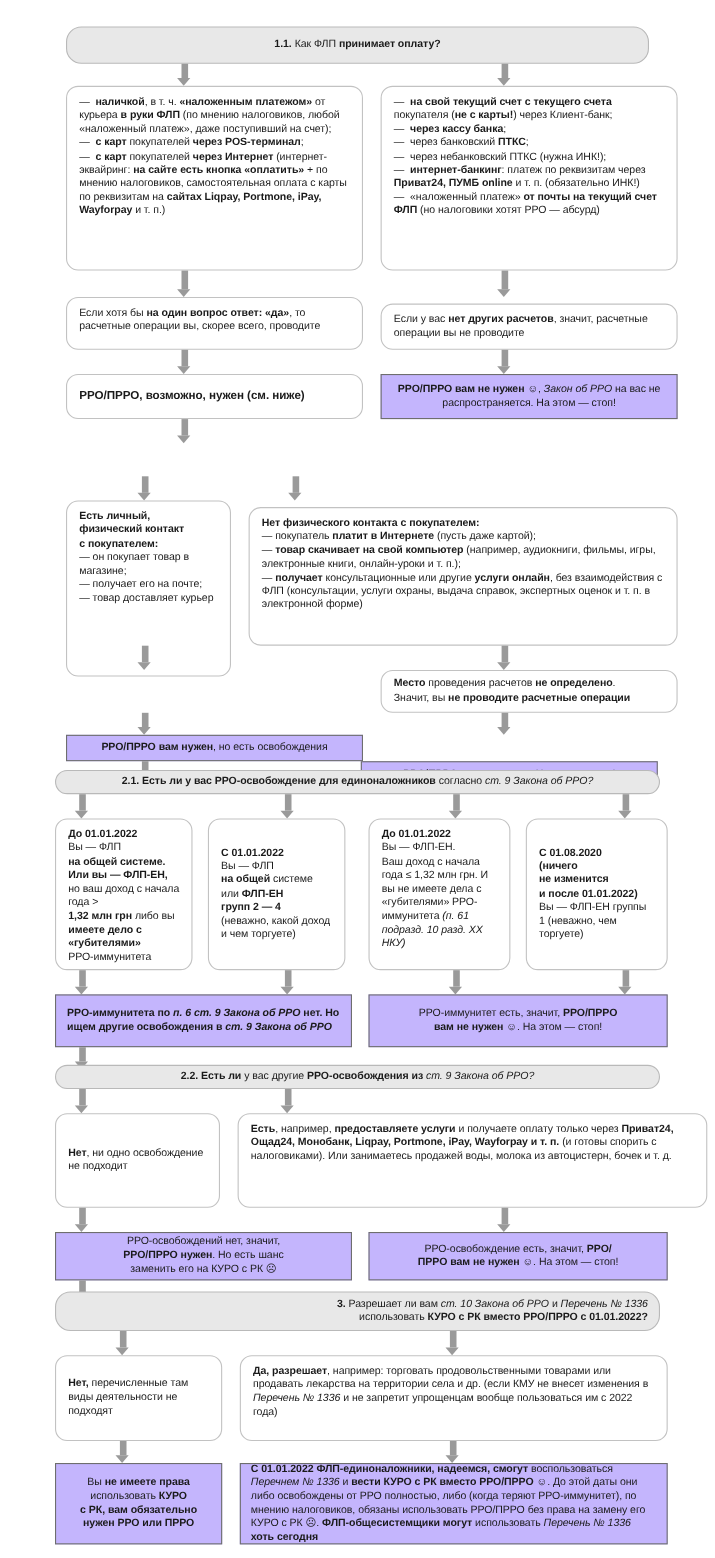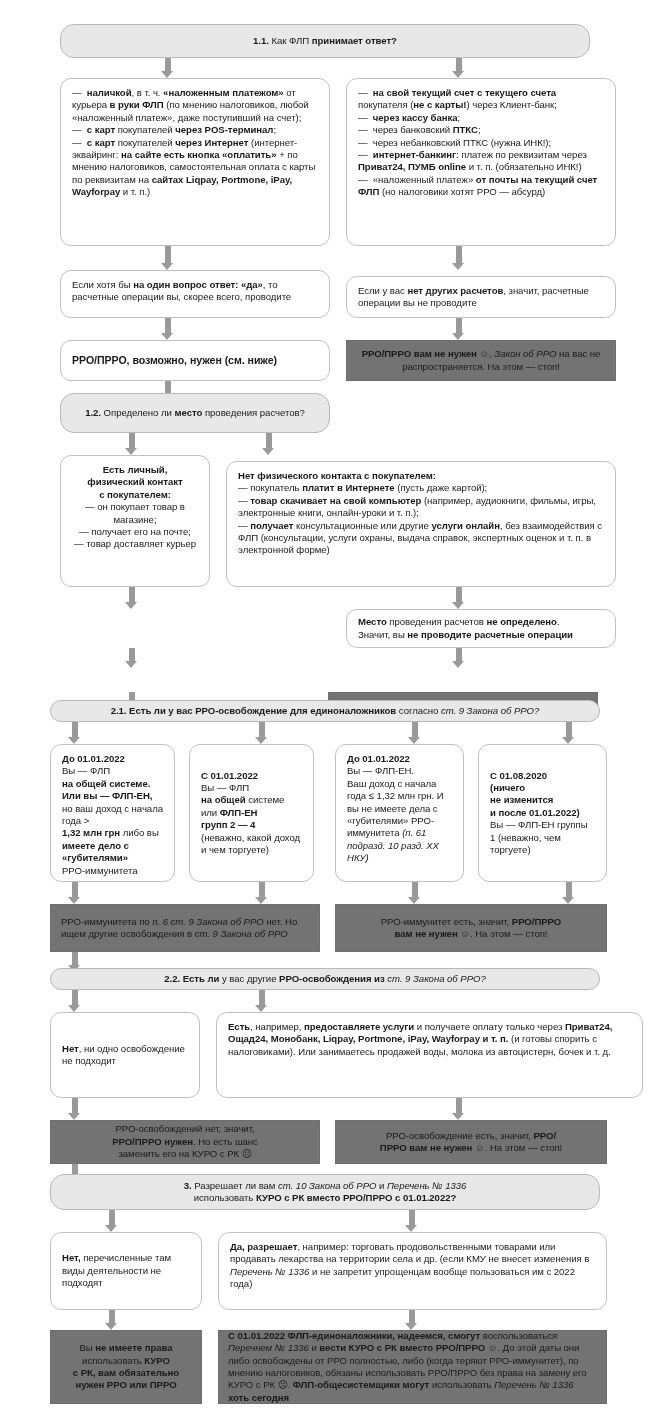--- a/index.html
+++ b/index.html
@@ -43,21 +43,21 @@
     background: #ffffff;
     border: 1px solid #c2c2c2;
     border-radius: 11px;
     padding: 8px 11px;
   }
   .w-node.vcenter {
     display: flex;
     align-items: center;
   }
   .g-node {
-    background: #737373;
+    background: #c4b5fd;
     border: 1px solid #6e6e6e;
     text-align: center;
     display: flex;
     align-items: center;
     justify-content: center;
     padding: 5px 8px;
   }
   .g-node.left {
     text-align: left;
     justify-content: flex-start;
@@ -89,21 +89,21 @@
     border-top: 7px solid #9a9a9a;
   }
   .smiley { font-size: 9.5px; }
 </style>
 </head>
 <body>
 
 <div class="canvas">
 
   <div class="node q-node" style="left:60px; top:24px; width:530px; height:34px;">
-    <span class="txt"><b>1.1.</b> Как ФЛП <b>принимает ответ?</b></span>
+    <span class="txt"><b>1.1.</b> Как ФЛП <b>принимает оплату?</b></span>
   </div>
 
   <div class="arrow" style="left:161px; top:58px; height:20px;">
     <div class="shaft" style="height:13px;"></div>
       <div class="head" style="top:13px;"></div>
   </div>
   <div class="arrow" style="left:452px; top:58px; height:20px;">
     <div class="shaft" style="height:13px;"></div>
       <div class="head" style="top:13px;"></div>
   </div>
@@ -146,34 +146,31 @@
   </div>
   <div class="node g-node" style="left:346px; top:340px; width:270px; height:41px;">
     <span class="txt"><b>РРО/ПРРО вам не нужен</b> <span class="smiley">☺</span>, <i>Закон об РРО</i> на вас не распространяется. На этом — стоп!</span>
   </div>
 
   <div class="arrow" style="left:161px; top:381px; height:22px;">
     <div class="shaft" style="height:15px;"></div>
       <div class="head" style="top:15px;"></div>
   </div>
 
-  <div class="node q-node" style="left:60px; top:393px; width:270px; height:40px;">
-    <span class="txt"><b>1.2.</b> Определено ли <b>место</b> проведения расчетов?</span>
-  </div>
 
   <div class="arrow" style="left:125px; top:433px; height:22px;">
     <div class="shaft" style="height:15px;"></div>
       <div class="head" style="top:15px;"></div>
   </div>
   <div class="arrow" style="left:262px; top:433px; height:22px;">
     <div class="shaft" style="height:15px;"></div>
       <div class="head" style="top:15px;"></div>
   </div>
 
-  <div class="node w-node" style="left:60px; top:455px; width:150px; height:132px;text-align:center;">
+  <div class="node w-node" style="left:60px; top:455px; width:150px; height:160px;">
     <span class="txt"><b>Есть личный,<br>физический контакт<br>с покупателем:</b><br>—&nbsp;он покупает товар в магазине;<br>—&nbsp;получает его на почте;<br>—&nbsp;товар доставляет курьер</span>
   </div>
   <div class="node w-node" style="left:226px; top:461px; width:390px; height:126px;">
     <span class="txt"><b>Нет физического контакта с покупателем:</b><br>—&nbsp;покупатель <b>платит в Интернете</b> (пусть даже картой);<br>—&nbsp;<b>товар скачивает на свой компьютер</b> (например, аудиокниги, фильмы, игры, электронные книги, онлайн-уроки и т. п.);<br>—&nbsp;<b>получает</b> консультационные или другие <b>услуги онлайн</b>, без взаимодействия с ФЛП (консультации, услуги охраны, выдача справок, экспертных оценок и т. п. в электронной форме)</span>
   </div>
 
   <div class="arrow" style="left:125px; top:587px; height:22px;">
     <div class="shaft" style="height:15px;"></div>
       <div class="head" style="top:15px;"></div>
   </div>
@@ -188,20 +185,23 @@
 
   <div class="arrow" style="left:125px; top:648px; height:20px;">
     <div class="shaft" style="height:13px;"></div>
       <div class="head" style="top:13px;"></div>
   </div>
   <div class="arrow" style="left:452px; top:648px; height:20px;">
     <div class="shaft" style="height:13px;"></div>
       <div class="head" style="top:13px;"></div>
   </div>
 
+  <div class="node g-node" style="left:60px; top:668px; width:270px; height:24px;">
+    <span class="txt"><b>РРО/ПРРО вам нужен</b>, но есть освобождения</span>
+  </div>
   <div class="node g-node" style="left:328px; top:668px; width:270px; height:24px;margin-top:24px;">
     <span class="txt"><b>РРО/ПРРО вам не нужен.</b> На этом — стоп!</span>
   </div>
 
   <div class="arrow" style="left:125px; top:692px; height:18px;">
     <div class="shaft" style="height:11px;"></div>
       <div class="head" style="top:11px;"></div>
   </div>
 
   <div class="node q-node" style="left:50px; top:700px; width:550px; height:22px;">
@@ -248,21 +248,21 @@
   </div>
   <div class="arrow" style="left:408px; top:882px; height:22px;">
     <div class="shaft" style="height:15px;"></div>
       <div class="head" style="top:15px;"></div>
   </div>
   <div class="arrow" style="left:562px; top:882px; height:22px;">
     <div class="shaft" style="height:15px;"></div>
       <div class="head" style="top:15px;"></div>
   </div>
 
-  <div class="node g-node left" style="left:50px; top:904px; width:270px; height:48px;">
+  <div class="node g-node left" style="left:50px; top:904px; width:270px; height:48px;font-weight:bold;">
     <span class="txt">РРО-иммунитета по <i>п. 6 ст. 9 Закона об РРО</i> нет. Но ищем другие освобождения в <i>ст. 9 Закона об РРО</i></span>
   </div>
   <div class="node g-node" style="left:335px; top:904px; width:272px; height:48px;">
     <span class="txt">РРО-иммунитет есть, значит, <b>РРО/ПРРО<br>вам не нужен</b> <span class="smiley">☺</span>. На этом — стоп!</span>
   </div>
 
   <div class="arrow" style="left:68px; top:952px; height:20px;">
     <div class="shaft" style="height:13px;"></div>
       <div class="head" style="top:13px;"></div>
   </div>
@@ -301,21 +301,21 @@
   </div>
   <div class="node g-node" style="left:335px; top:1120px; width:272px; height:44px;">
     <span class="txt">РРО-освобождение есть, значит, <b>РРО/<br>ПРРО вам не нужен</b> <span class="smiley">☺</span>. На этом — стоп!</span>
   </div>
 
   <div class="arrow" style="left:68px; top:1164px; height:20px;">
     <div class="shaft" style="height:13px;"></div>
       <div class="head" style="top:13px;"></div>
   </div>
 
-  <div class="node q-node" style="left:50px; top:1174px; width:550px; height:36px;">
+  <div class="node q-node" style="left:50px; top:1174px; width:550px; height:36px;text-align:right;">
     <span class="txt"><b>3.</b> Разрешает ли вам <i>ст. 10 Закона об РРО</i> и <i>Перечень № 1336</i><br>использовать <b>КУРО с РК вместо РРО/ПРРО с 01.01.2022?</b></span>
   </div>
 
   <div class="arrow" style="left:105px; top:1210px; height:22px;">
     <div class="shaft" style="height:15px;"></div>
       <div class="head" style="top:15px;"></div>
   </div>
   <div class="arrow" style="left:405px; top:1210px; height:22px;">
     <div class="shaft" style="height:15px;"></div>
       <div class="head" style="top:15px;"></div>

